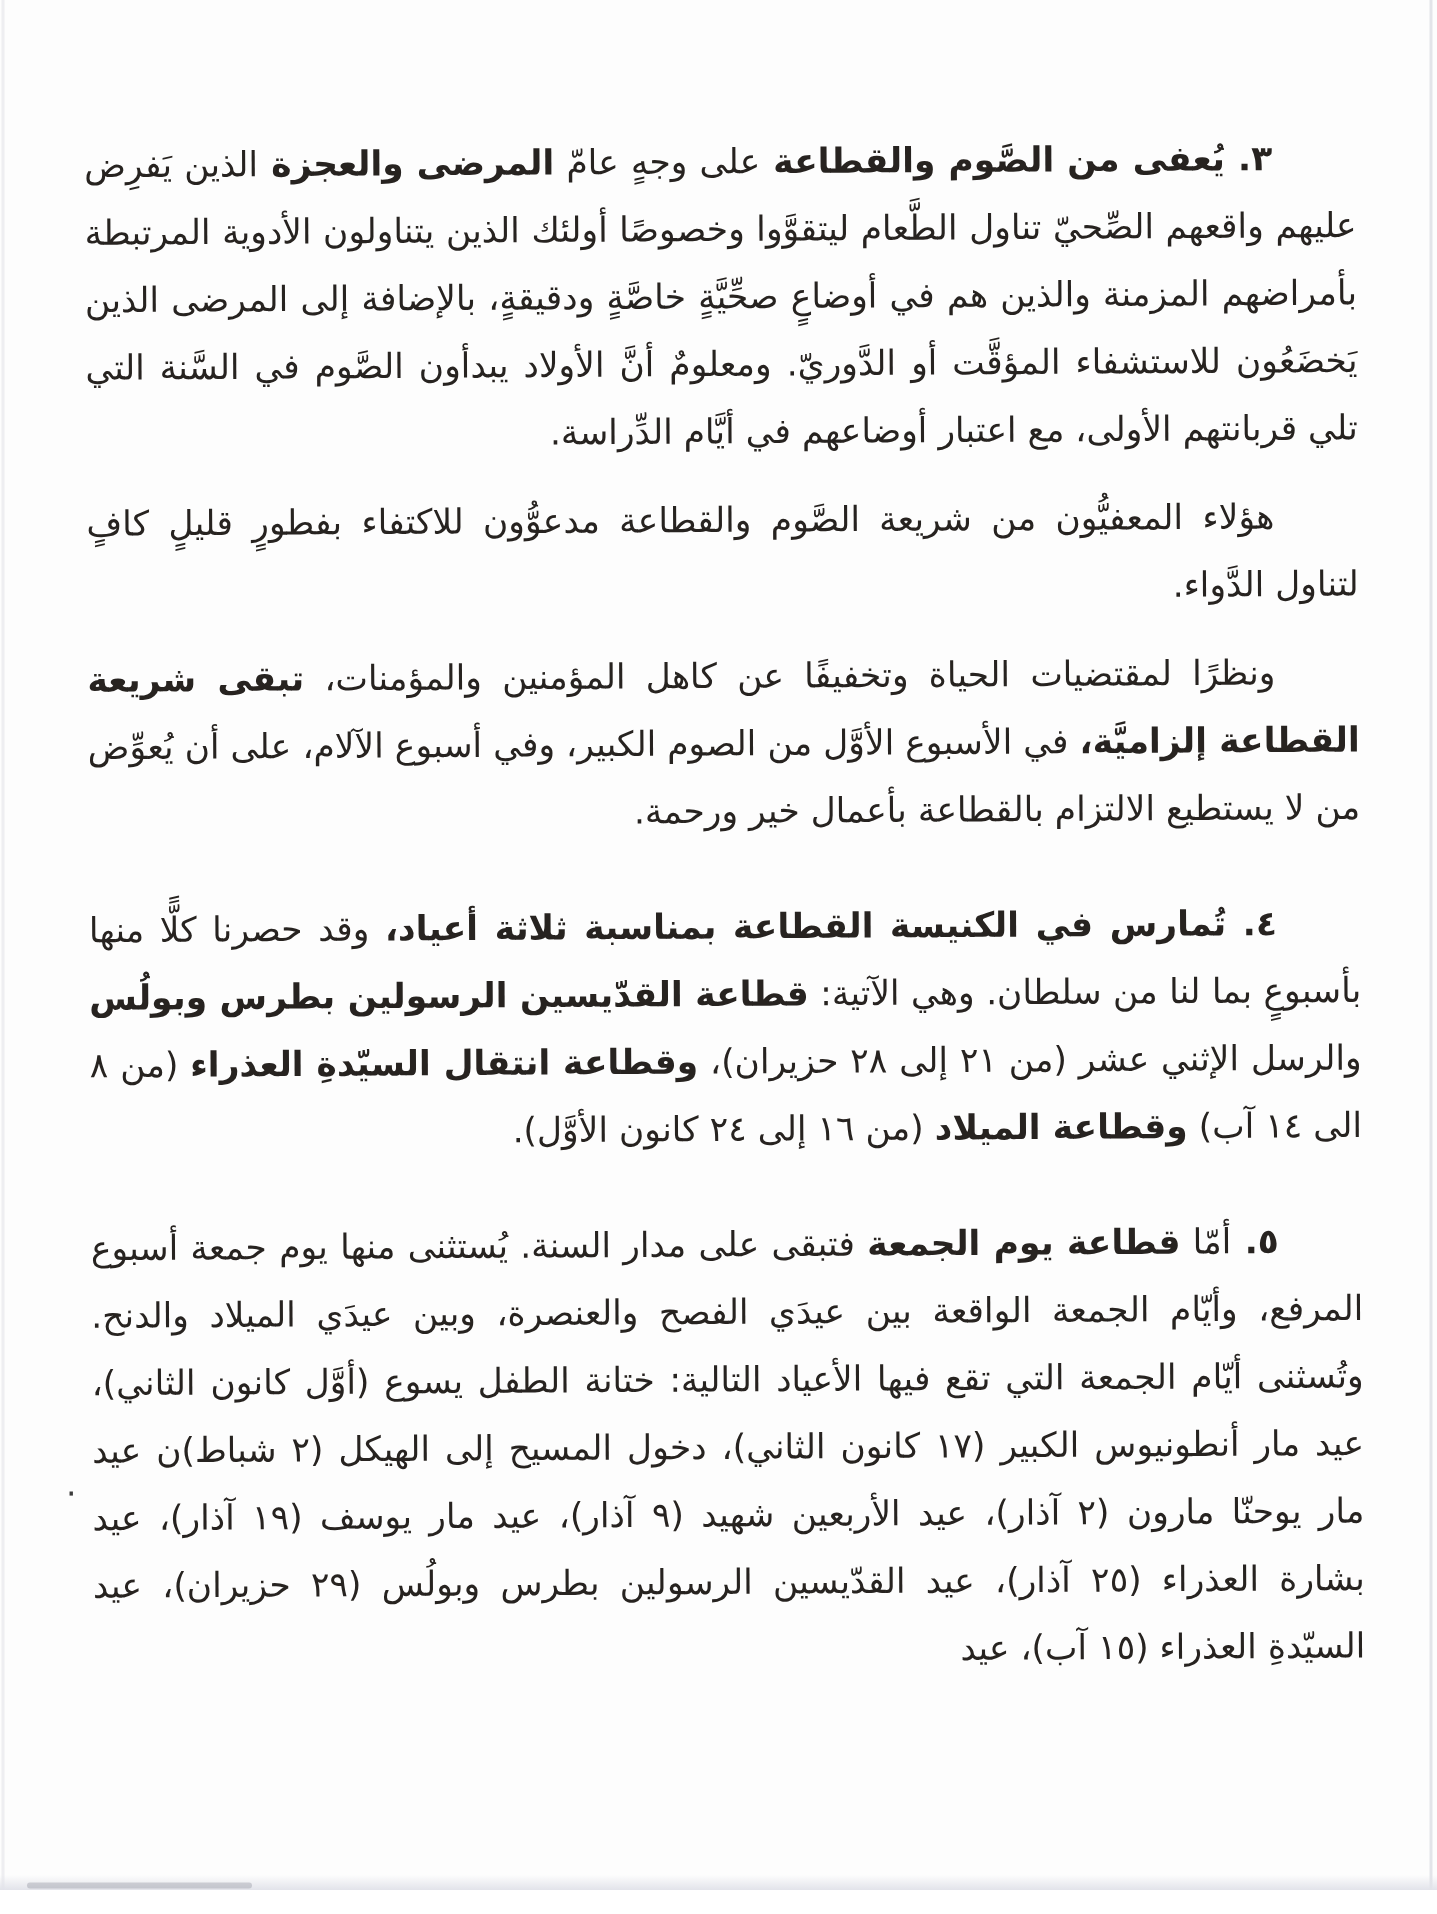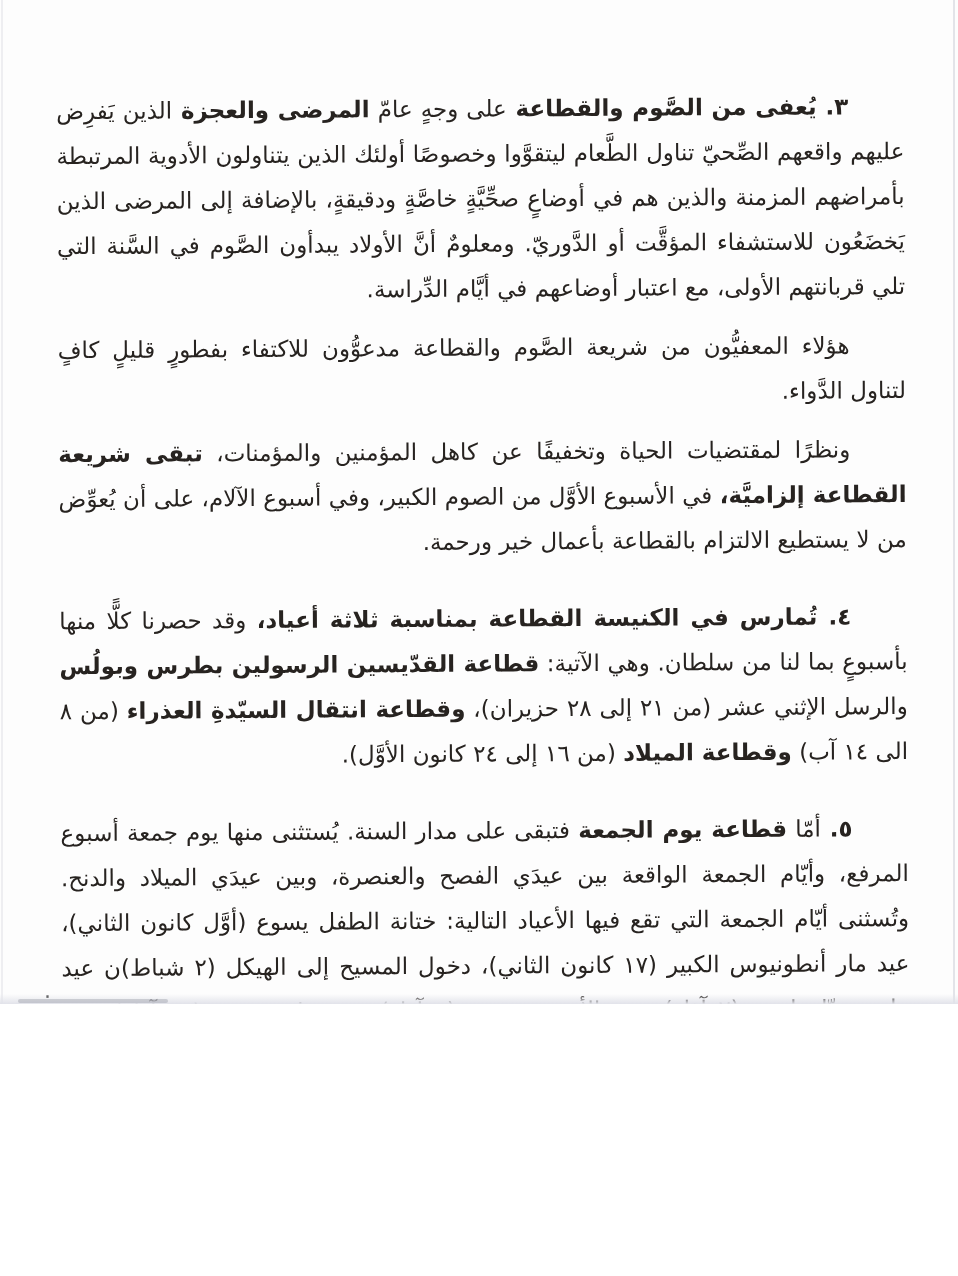--- a/index.html
+++ b/index.html
@@ -1,19 +1,19 @@
 <!DOCTYPE html>
 <html lang="ar"><head>
 <meta charset="utf-8">
 <style>
   html, body { margin: 0; padding: 0; background: #ffffff; }
   .page {
     position: relative;
     width: 958px;
-    height: 1004px;
+    height: 1260px;
     background: #fdfdfd;
     overflow: hidden;
     font-family: "DejaVu Sans", sans-serif;
   }
   .text-block {
     position: absolute;
     top: 84px;
     right: 54px;
     width: 848px;
     direction: rtl;

